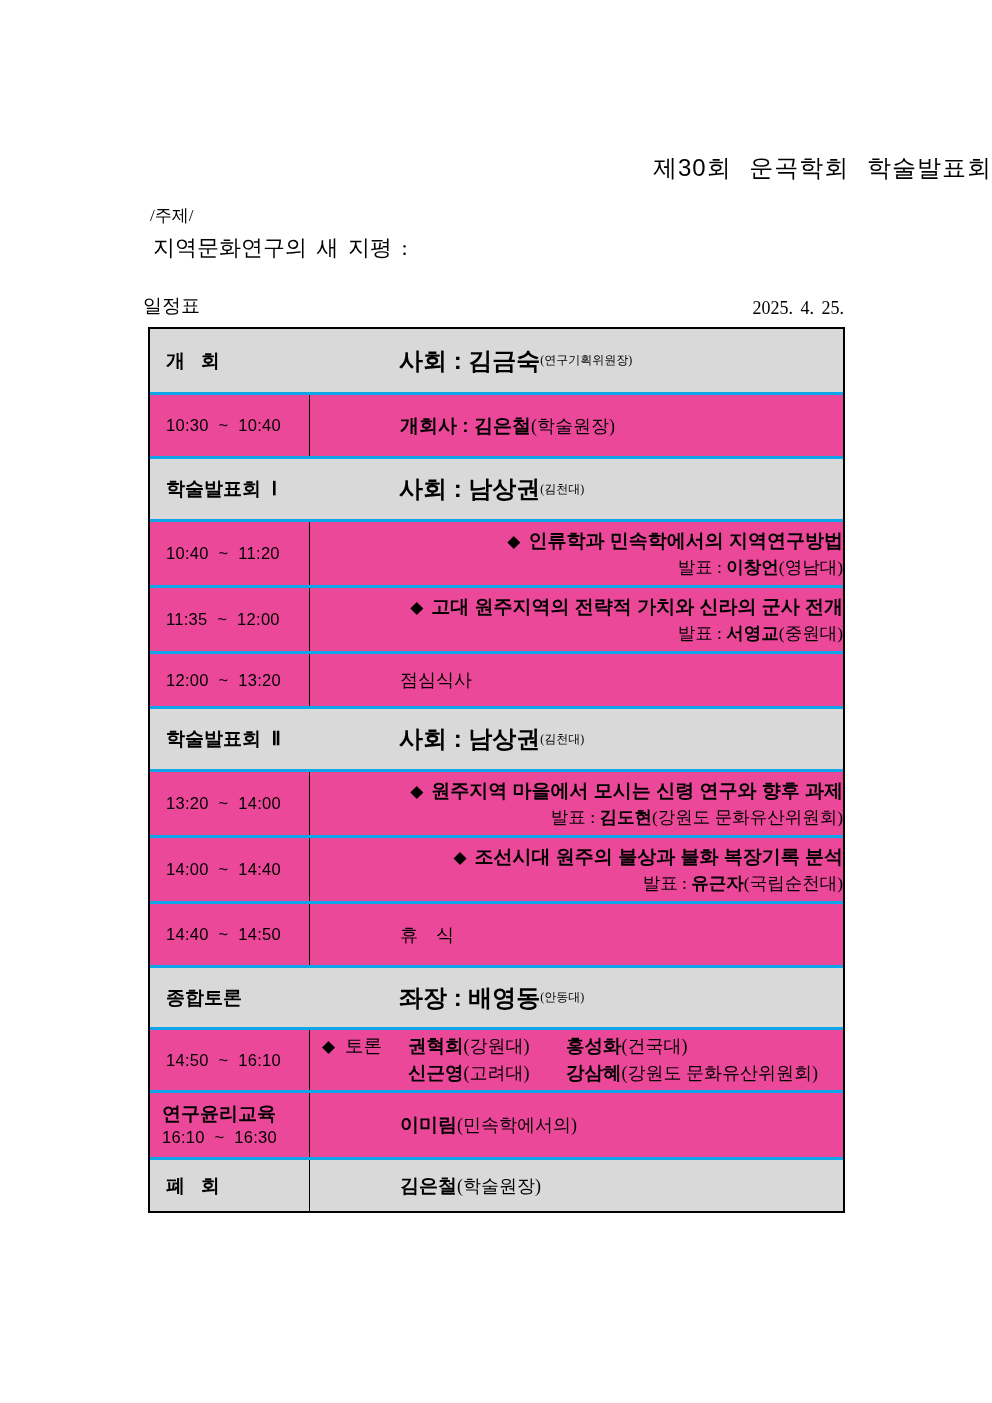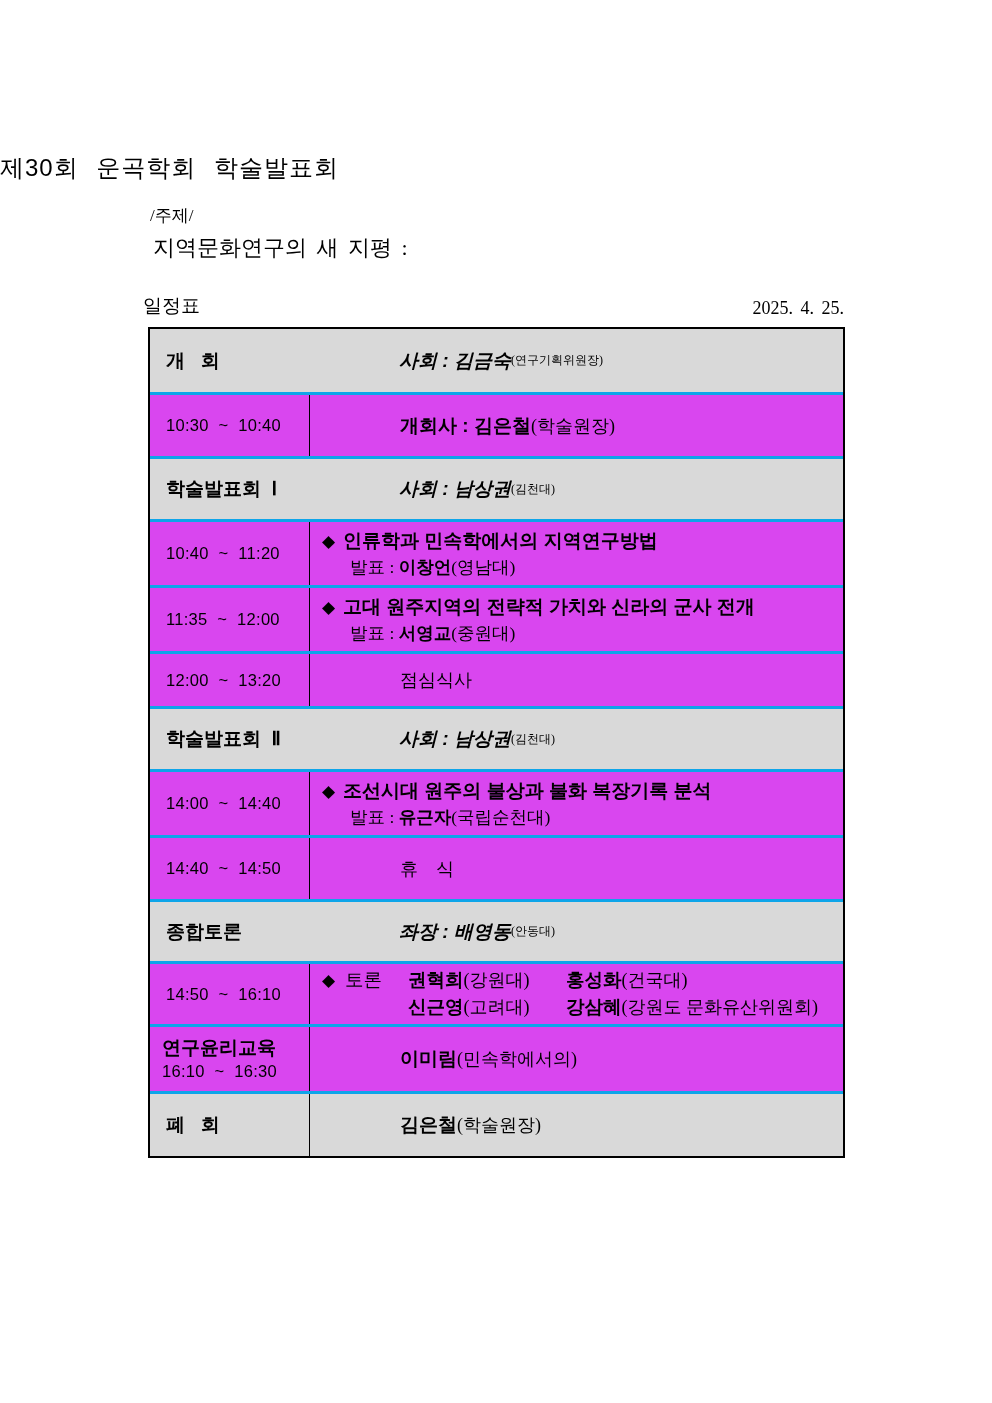--- a/index.html
+++ b/index.html
@@ -8,21 +8,21 @@
     width: 992px; height: 1403px;
     font-family: "Liberation Sans", sans-serif;
     color: #000000;
     position: relative;
   }
   .page { width: 992px; height: 1403px; background: #ffffff; overflow: hidden; }
 
   
   .doc-title {
     padding-top: 152px;
-    text-align: left;
+    text-align: right;
     font-size: 24px;
     font-weight: 500;
     word-spacing: 10px;
     letter-spacing: 1px;
     font-family: "Liberation Sans", sans-serif;
   }
   .topic-label {
     margin: 20px 148px 0 150px;
     font-family: "Liberation Serif", serif;
     font-size: 17px;
@@ -59,21 +59,21 @@
     font-family: "Liberation Serif", serif;
     font-size: 18px;
     word-spacing: 3px;
   }
 
   
   .sched-table {
     margin-left: 148px;
     width: 697px;
     border: 2px solid #000000;
-    background: #d946ef;
+    background: #ec4899;
   }
   .row { display: flex; width: 100%; border-top: 3px solid #0ea5e9; }
   .row:first-child { border-top: none; }
   .row.gray { background: #d9d9d9; }
 
   .cell { display: flex; align-items: center; }
   .c-label { width: 160px; flex: 0 0 160px; padding-left: 16px; }
   .c-label.divided { border-right: 1px solid #000000; }
   .c-content { flex: 1 1 auto; }
 
@@ -87,32 +87,32 @@
     font-size: 16.5px;
     letter-spacing: 0.3px;
     white-space: pre;
     font-family: "Liberation Sans", sans-serif;
   }
   .bold-sans { font-weight: 700; font-family: "Liberation Sans", sans-serif; }
   .serif { font-family: "Liberation Serif", serif; }
 
   
   .chair { padding-left: 89px; }
-  .chair .bold-sans { font-size: 19px; font-style: italic; }
+  .chair .bold-sans { font-size: 24px; }
   .chair .serif { font-size: 12px; }
 
   
   .announce { padding-left: 90px; }
   .announce .bold-sans { font-size: 19px; }
   .announce .serif { font-size: 18px; white-space: pre; }
 
   
   .pres {
     flex-direction: column;
-    align-items: flex-start;
+    align-items: flex-end;
     justify-content: center;
     padding-left: 12px;
     line-height: 1.4;
   }
   .pres-title { font-size: 19px; font-weight: 700; font-family: "Liberation Sans", sans-serif; }
   .pres-title .bullet { font-size: 17px; margin-right: 8px; font-weight: 400; }
   .pres-by { margin-left: 28px; font-size: 17.5px; font-family: "Liberation Serif", serif; }
   .pres-by .bold-sans { font-size: 17.5px; }
   .pres-by .plabel { white-space: pre; }
 
@@ -216,20 +216,29 @@
     <div class="row gray" style="height:63px">
       <div class="cell c-label">
         <span class="lbl">학술발표회  Ⅱ</span>
       </div>
       <div class="cell c-content chair">
         <span class="bold-sans">사회 : 남상권</span>
           <span class="serif">(김천대)</span>
       </div>
     </div>
 
+    <div class="row" style="height:66px">
+      <div class="cell c-label divided">
+        <span class="time">13:20  ~  14:00</span>
+      </div>
+      <div class="cell c-content pres">
+        <div class="pres-title"><span class="bullet">◆</span><span>원주지역 마을에서 모시는 신령 연구와 향후 과제</span></div>
+        <div class="pres-by"><span class="plabel">발표 : </span><span class="bold-sans">김도현</span><span>(강원도 문화유산위원회)</span></div>
+      </div>
+    </div>
 
     <div class="row" style="height:66px">
       <div class="cell c-label divided">
         <span class="time">14:00  ~  14:40</span>
       </div>
       <div class="cell c-content pres">
         <div class="pres-title"><span class="bullet">◆</span><span>조선시대 원주의 불상과 불화 복장기록 분석</span></div>
         <div class="pres-by"><span class="plabel">발표 : </span><span class="bold-sans">유근자</span><span>(국립순천대)</span></div>
       </div>
     </div>
@@ -273,21 +282,21 @@
       <div class="cell c-label divided two-line">
         <span class="lbl">연구윤리교육</span>
         <span class="time">16:10  ~  16:30</span>
       </div>
       <div class="cell c-content announce">
         <span class="bold-sans">이미림</span>
           <span class="serif">(민속학에서의)</span>
       </div>
     </div>
 
-    <div class="row gray" style="height:65px">
+    <div class="row gray" style="height:54px">
       <div class="cell c-label divided">
         <span class="lbl">폐   회</span>
       </div>
       <div class="cell c-content announce">
         <span class="bold-sans">김은철</span>
           <span class="serif">(학술원장)</span>
       </div>
     </div>
 
   </div>

